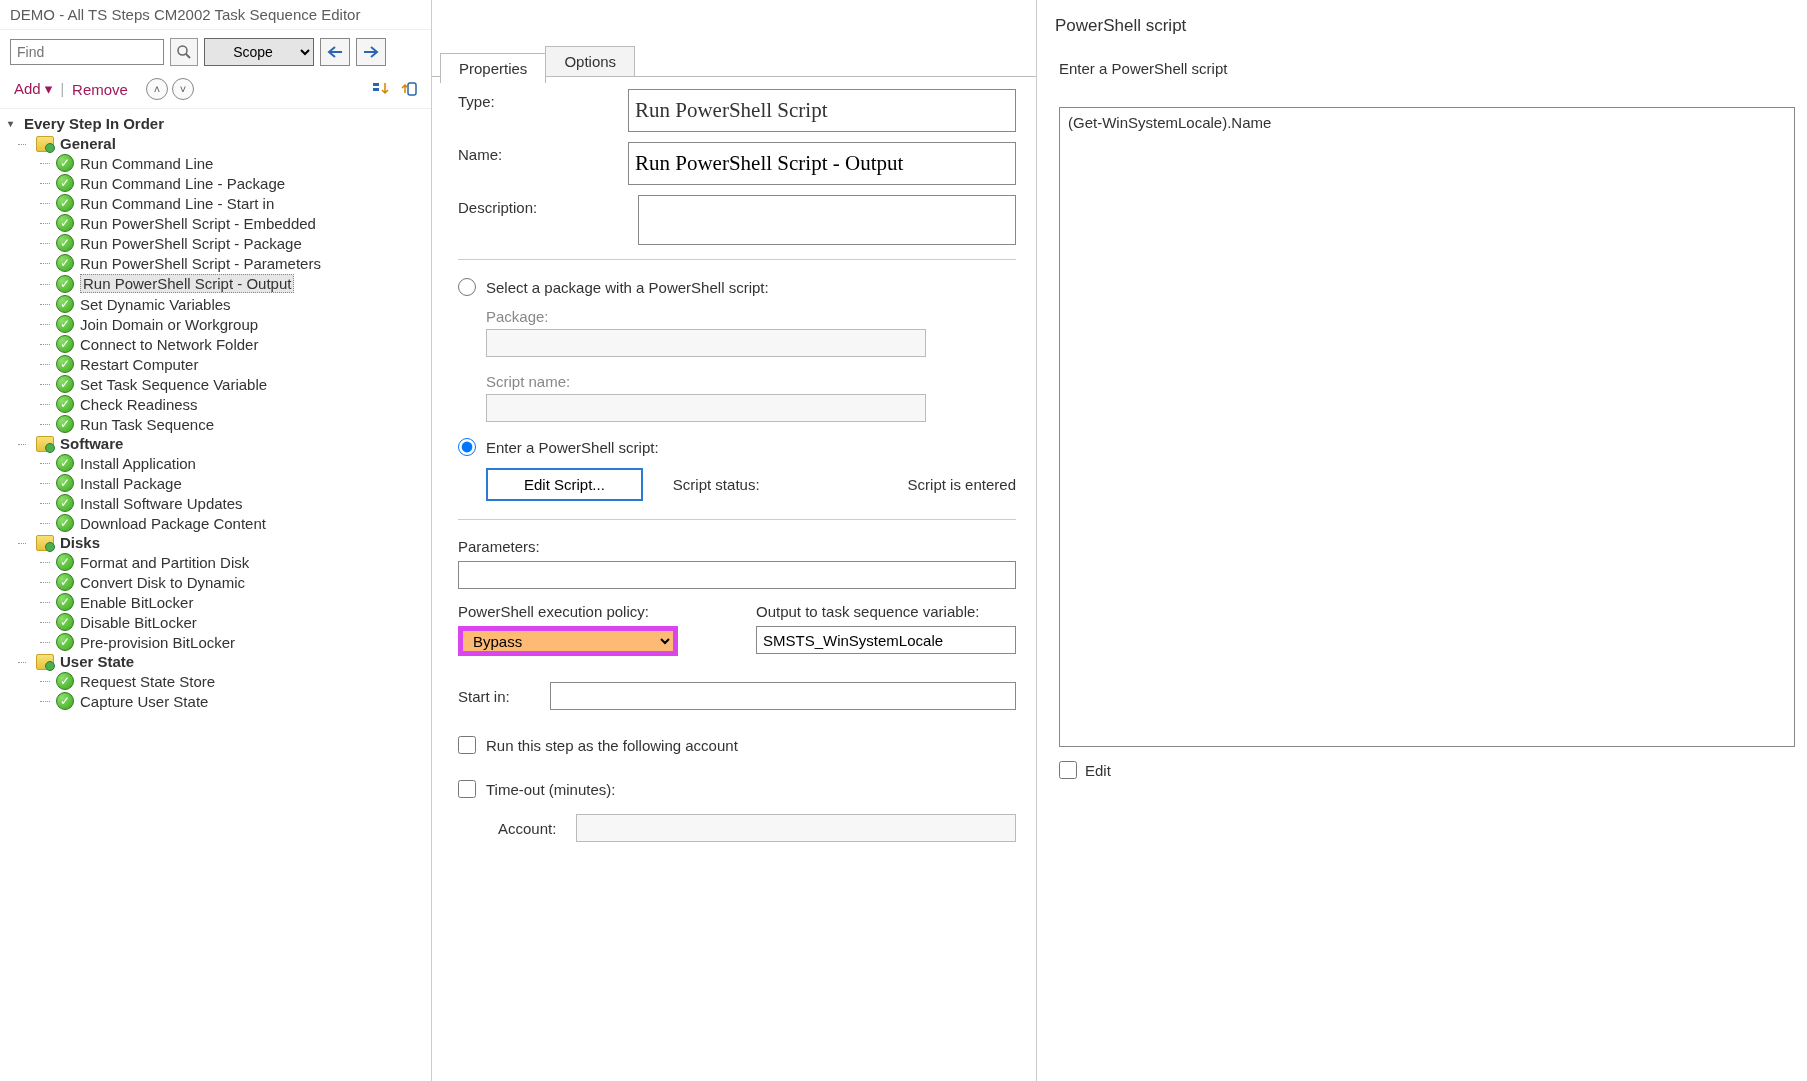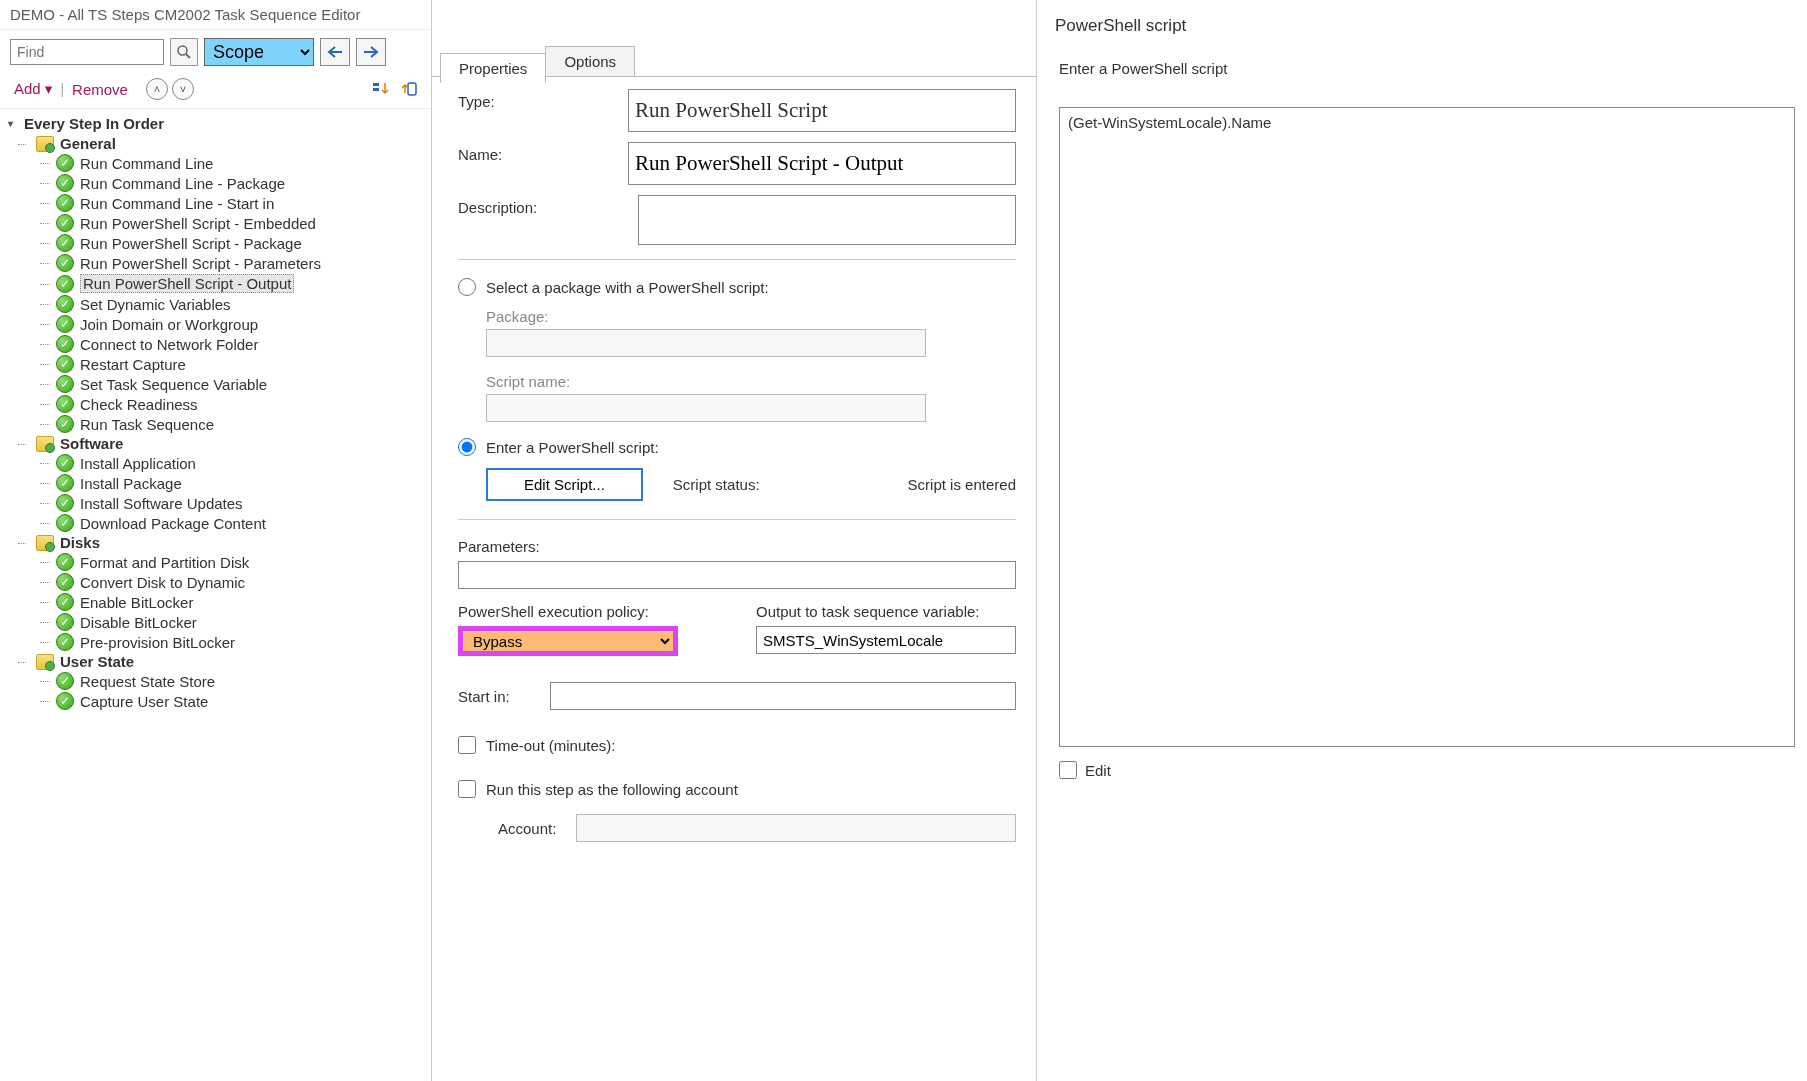--- a/index.html
+++ b/index.html
@@ -51,23 +51,24 @@
     align-items: center;
     justify-content: center;
     cursor: pointer;
     font-size: 14px;
     color: #555;
   }
   .scope-select {
     width: 110px;
     height: 28px;
     border: 1px solid #666;
-    background: #7dd3fc;
-    font-size: 18px;
+    background: #e5e5e5;
+    font-size: 14px;
     padding: 0 4px;
+    text-align: center;
   }
   .arrow-btn {
     width: 30px;
     height: 28px;
     border: 1px solid #888;
     background: #f5f5f5;
     display: inline-flex;
     align-items: center;
     justify-content: center;
     cursor: pointer;
@@ -474,21 +475,21 @@
           <div class="tree-item">
             <span class="check-icon">✓</span>
             <span class="lbl">Join Domain or Workgroup</span>
           </div>
           <div class="tree-item">
             <span class="check-icon">✓</span>
             <span class="lbl">Connect to Network Folder</span>
           </div>
           <div class="tree-item">
             <span class="check-icon">✓</span>
-            <span class="lbl">Restart Capture</span>
+            <span class="lbl">Restart Computer</span>
           </div>
           <div class="tree-item">
             <span class="check-icon">✓</span>
             <span class="lbl">Set Task Sequence Variable</span>
           </div>
           <div class="tree-item">
             <span class="check-icon">✓</span>
             <span class="lbl">Check Readiness</span>
           </div>
           <div class="tree-item">
@@ -617,26 +618,26 @@
         </div>
       </div>
 
       <div class="startin-row">
         <label>Start in:</label>
         <input class="startin-input" style="">
       </div>
 
       <div class="check-row">
         <input type="checkbox" style="">
-        <span>Time-out (minutes):</span>
+        <span>Run this step as the following account</span>
       </div>
 
       <div class="check-row">
         <input type="checkbox" style="">
-        <span>Run this step as the following account</span>
+        <span>Time-out (minutes):</span>
       </div>
       <div class="acct-row">
         <span>Account:</span>
         <input class="acct-input" disabled="" style="">
       </div>
     </div>
   </div>
 
   <div class="right-pane">
     <div class="rp-title">PowerShell script</div>

